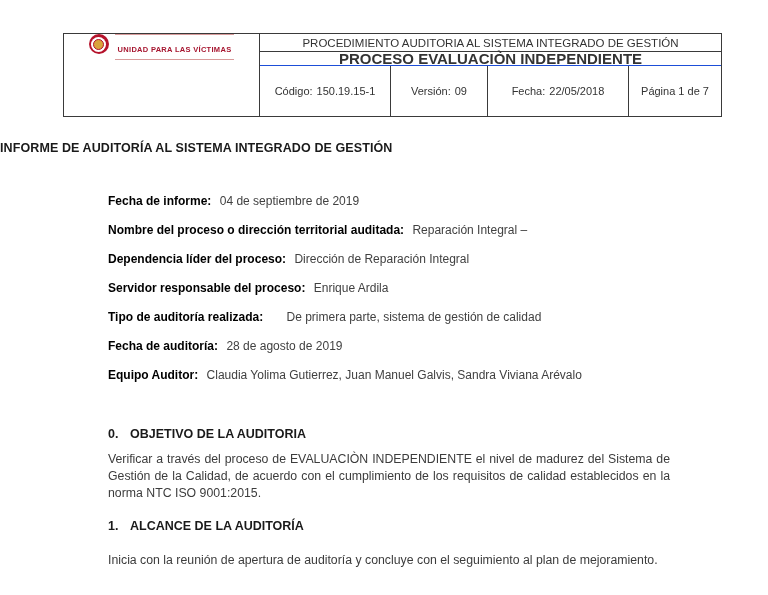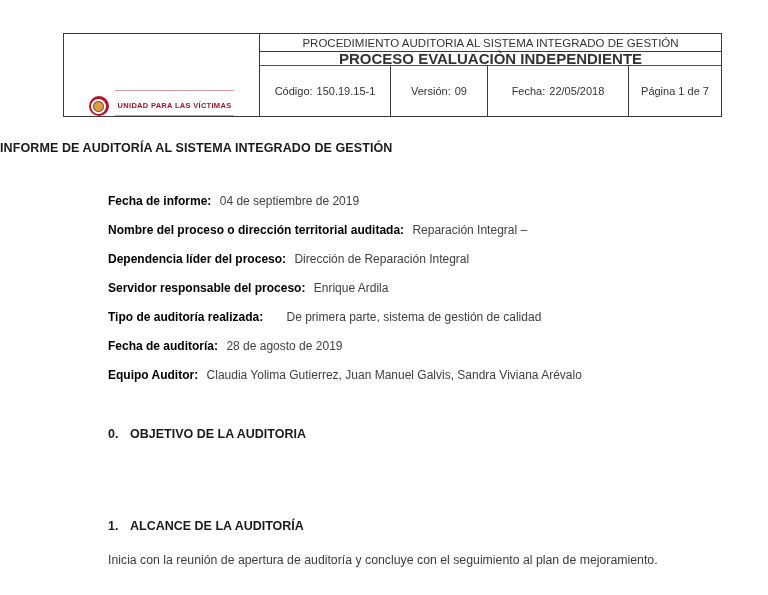--- a/index.html
+++ b/index.html
@@ -9,21 +9,21 @@
     font-family:"Liberation Sans", sans-serif; color:#222; overflow:hidden;
   }
 
   
   .header-table {
     position:absolute; left:63px; top:33px; width:659px; height:84px;
     border:1px solid #3a3a3a; display:flex; background:#fff;
   }
   .logo-cell {
     width:196px; border-right:1px solid #3a3a3a;
-    display:flex; align-items:flex-end; justify-content:center; gap:6px;
+    display:flex; align-items:flex-start; justify-content:center; gap:6px;
   }
   .logo-emblem { position:relative; width:20px; height:20px; flex:0 0 auto; }
   .logo-emblem .c1 { position:absolute; inset:0; border-radius:50%; background:#b5122b; }
   .logo-emblem .c2 { position:absolute; inset:2.5px; border-radius:50%; background:#ffffff; }
   .logo-emblem .c3 { position:absolute; inset:4.5px; border-radius:50%; background:#d9a33c; border:1px solid #b5122b; }
   .brand-wrap {
     border-top:1px solid #d89b9b; border-bottom:1px solid #d89b9b;
     padding:3px 3px; 
   }
   .brand-text {
@@ -150,19 +150,20 @@
     </div>
     <div class="field-row">
       <span class="field-label">Equipo Auditor:</span>
       <span class="field-value">Claudia Yolima Gutierrez, Juan Manuel Galvis, Sandra Viviana Arévalo</span>
     </div>
   </div>
 
   <div class="section-heading heading-0">
     <span class="section-number">0.</span><span>OBJETIVO DE LA AUDITORIA</span>
   </div>
+  <div class="section-body body-0">Verificar a través del proceso de EVALUACIÒN INDEPENDIENTE el nivel de madurez del Sistema de Gestión de la Calidad, de acuerdo con el cumplimiento de los requisitos de calidad establecidos en la norma NTC ISO 9001:2015.</div>
 
   <div class="section-heading heading-1">
     <span class="section-number">1.</span><span>ALCANCE DE LA AUDITORÍA</span>
   </div>
   <div class="section-body body-1">Inicia con la reunión de apertura de auditoría y concluye con el seguimiento al plan de mejoramiento.</div>
 
 </div>
 
 </body></html>

